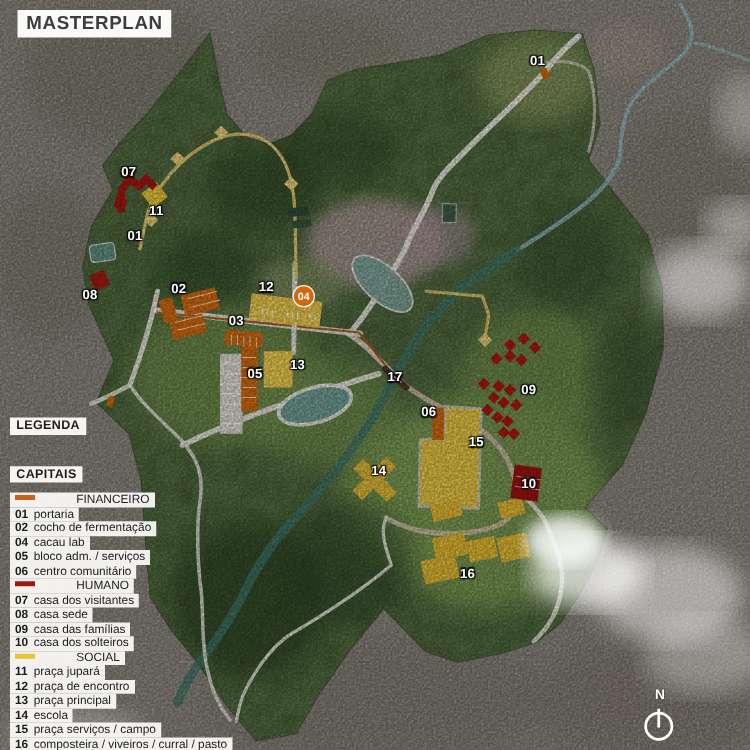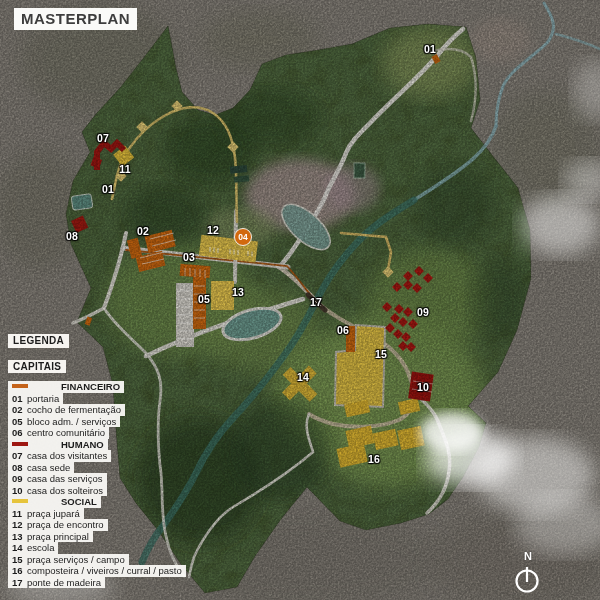--- a/index.html
+++ b/index.html
@@ -7,29 +7,29 @@
          font-family:"Liberation Sans", sans-serif;background:#6d28d9;}
   #stage svg{position:absolute;left:0;top:0;}
 
   
   .title-box{position:absolute;left:14px;top:8px;background:#fafaf8;color:#3d3d3d;
     font-weight:bold;font-size:15px;letter-spacing:.5px;padding:2px 7px 3px 7px;}
 
   
   #legend{position:absolute;left:8px;top:334px;font-size:9.5px;color:#1c1c1c;line-height:11.5px;}
   .lg-title{display:inline-block;background:#f6f4f0;font-weight:bold;font-size:10px;
-    padding:1px 5px;margin-bottom:12px;letter-spacing:.3px;}
+    padding:1px 5px;margin-bottom:25px;letter-spacing:.3px;}
   .lg-sub{display:inline-block;background:#f6f4f0;font-weight:bold;font-size:10px;
     padding:1px 5px;margin-bottom:8px;letter-spacing:.3px;text-align:right;}
   .lg-row{height:11.5px;white-space:nowrap;}
   .lg-chip{display:inline-block;background:rgba(250,249,246,.95);padding:0 4px 0 4px;height:11.5px;}
   .lg-num{display:inline-block;width:15px;font-weight:bold;}
   .lg-swatch{display:inline-block;width:16px;height:4px;margin-right:0px;vertical-align:middle;
     position:relative;top:-1px;}
-  .lg-name{font-weight:bold;margin-left:4px;padding-left:29px;}
+  .lg-name{font-weight:normal;margin-left:4px;padding-left:29px;}
 
   
   .map-label{position:absolute;transform:translate(-50%,-50%);color:#fff;font-weight:bold;
     font-size:10.5px;letter-spacing:.2px;
     text-shadow:-1px -1px 1px rgba(0,0,0,.9),1px -1px 1px rgba(0,0,0,.9),
                 -1px 1px 1px rgba(0,0,0,.9),1px 1px 1px rgba(0,0,0,.9);}
   .map-badge{position:absolute;transform:translate(-50%,-50%);width:16px;height:16px;
     border-radius:50%;border:1.5px solid #efece6;color:#fff;font-weight:bold;font-size:8.5px;
     display:flex;align-items:center;justify-content:center;}
 
@@ -268,26 +268,27 @@
       <div class="map-badge" style="left: 243px; top: 237px; background: rgb(210, 105, 15);">04</div>
     </div>
 
   <div id="legend">
     <div><span class="lg-title">LEGENDA</span></div>
     <div><span class="lg-sub">CAPITAIS</span></div>
     <div id="legend-sections">
         <div class="lg-row"><span class="lg-chip"><span class="lg-swatch" style="background: rgb(196, 99, 26);"></span><span class="lg-name">FINANCEIRO</span></span></div>
         <div class="lg-row"><span class="lg-chip"><span class="lg-num">01</span><span class="lg-label">portaria</span></span></div>
         <div class="lg-row"><span class="lg-chip"><span class="lg-num">02</span><span class="lg-label">cocho de fermentação</span></span></div>
+        <div class="lg-row"><span class="lg-chip"><span class="lg-num">04</span><span class="lg-label">cacau lab</span></span></div>
         <div class="lg-row"><span class="lg-chip"><span class="lg-num">05</span><span class="lg-label">bloco adm. / serviços</span></span></div>
         <div class="lg-row"><span class="lg-chip"><span class="lg-num">06</span><span class="lg-label">centro comunitário</span></span></div>
         <div class="lg-row"><span class="lg-chip"><span class="lg-swatch" style="background: rgb(158, 23, 18);"></span><span class="lg-name">HUMANO</span></span></div>
         <div class="lg-row"><span class="lg-chip"><span class="lg-num">07</span><span class="lg-label">casa dos visitantes</span></span></div>
         <div class="lg-row"><span class="lg-chip"><span class="lg-num">08</span><span class="lg-label">casa sede</span></span></div>
-        <div class="lg-row"><span class="lg-chip"><span class="lg-num">09</span><span class="lg-label">casa das serviços</span></span></div>
+        <div class="lg-row"><span class="lg-chip"><span class="lg-num">09</span><span class="lg-label">casa das famílias</span></span></div>
         <div class="lg-row"><span class="lg-chip"><span class="lg-num">10</span><span class="lg-label">casa dos solteiros</span></span></div>
         <div class="lg-row"><span class="lg-chip"><span class="lg-swatch" style="background: rgb(230, 196, 60);"></span><span class="lg-name">SOCIAL</span></span></div>
         <div class="lg-row"><span class="lg-chip"><span class="lg-num">11</span><span class="lg-label">praça jupará</span></span></div>
         <div class="lg-row"><span class="lg-chip"><span class="lg-num">12</span><span class="lg-label">praça de encontro</span></span></div>
         <div class="lg-row"><span class="lg-chip"><span class="lg-num">13</span><span class="lg-label">praça principal</span></span></div>
         <div class="lg-row"><span class="lg-chip"><span class="lg-num">14</span><span class="lg-label">escola</span></span></div>
         <div class="lg-row"><span class="lg-chip"><span class="lg-num">15</span><span class="lg-label">praça serviços / campo</span></span></div>
         <div class="lg-row"><span class="lg-chip"><span class="lg-num">16</span><span class="lg-label">composteira / viveiros / curral / pasto</span></span></div>
         <div class="lg-row"><span class="lg-chip"><span class="lg-num">17</span><span class="lg-label">ponte de madeira</span></span></div>
       </div>

